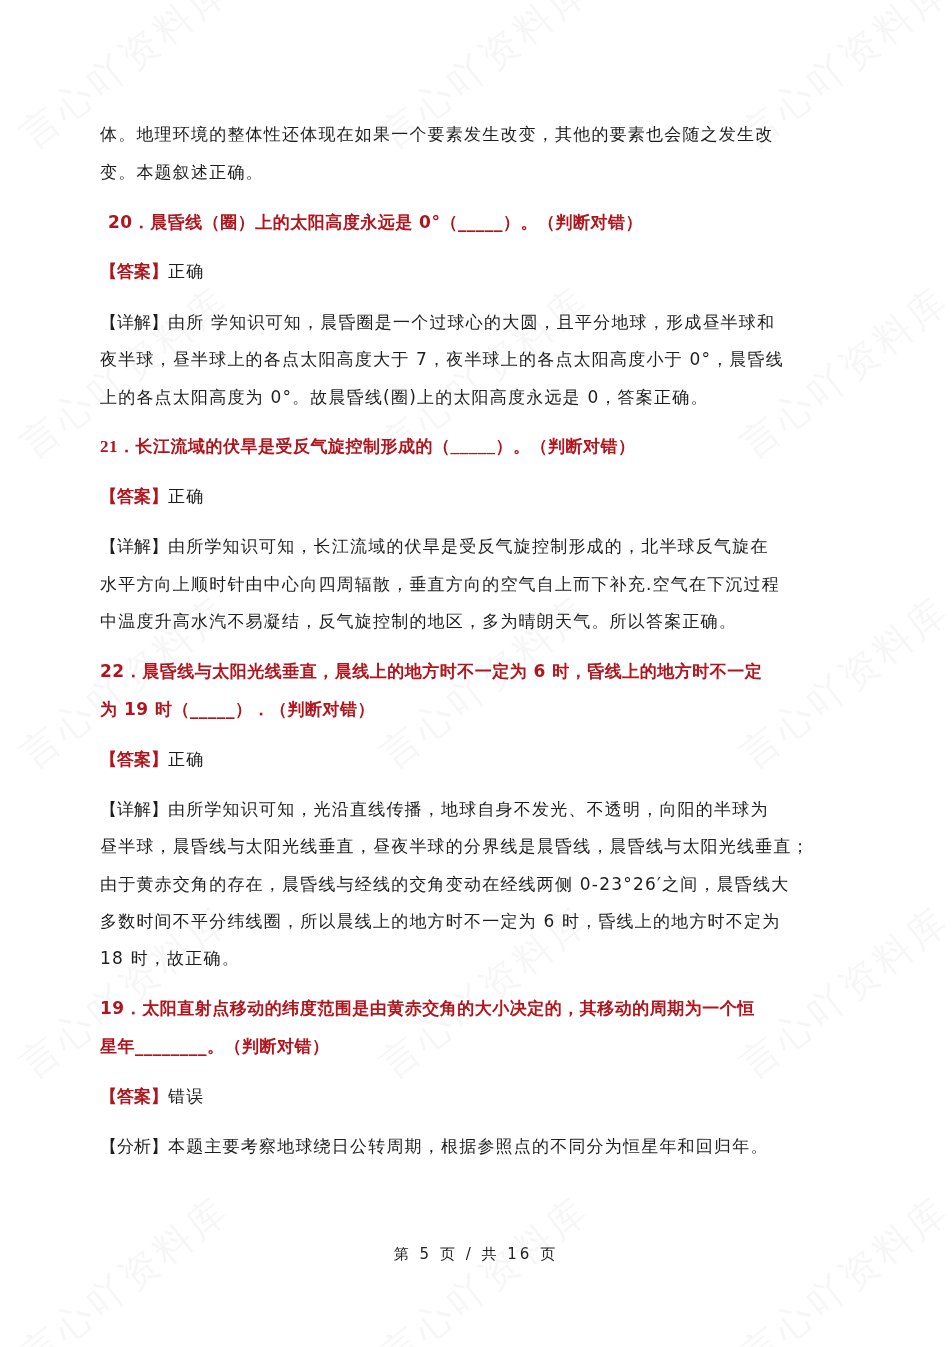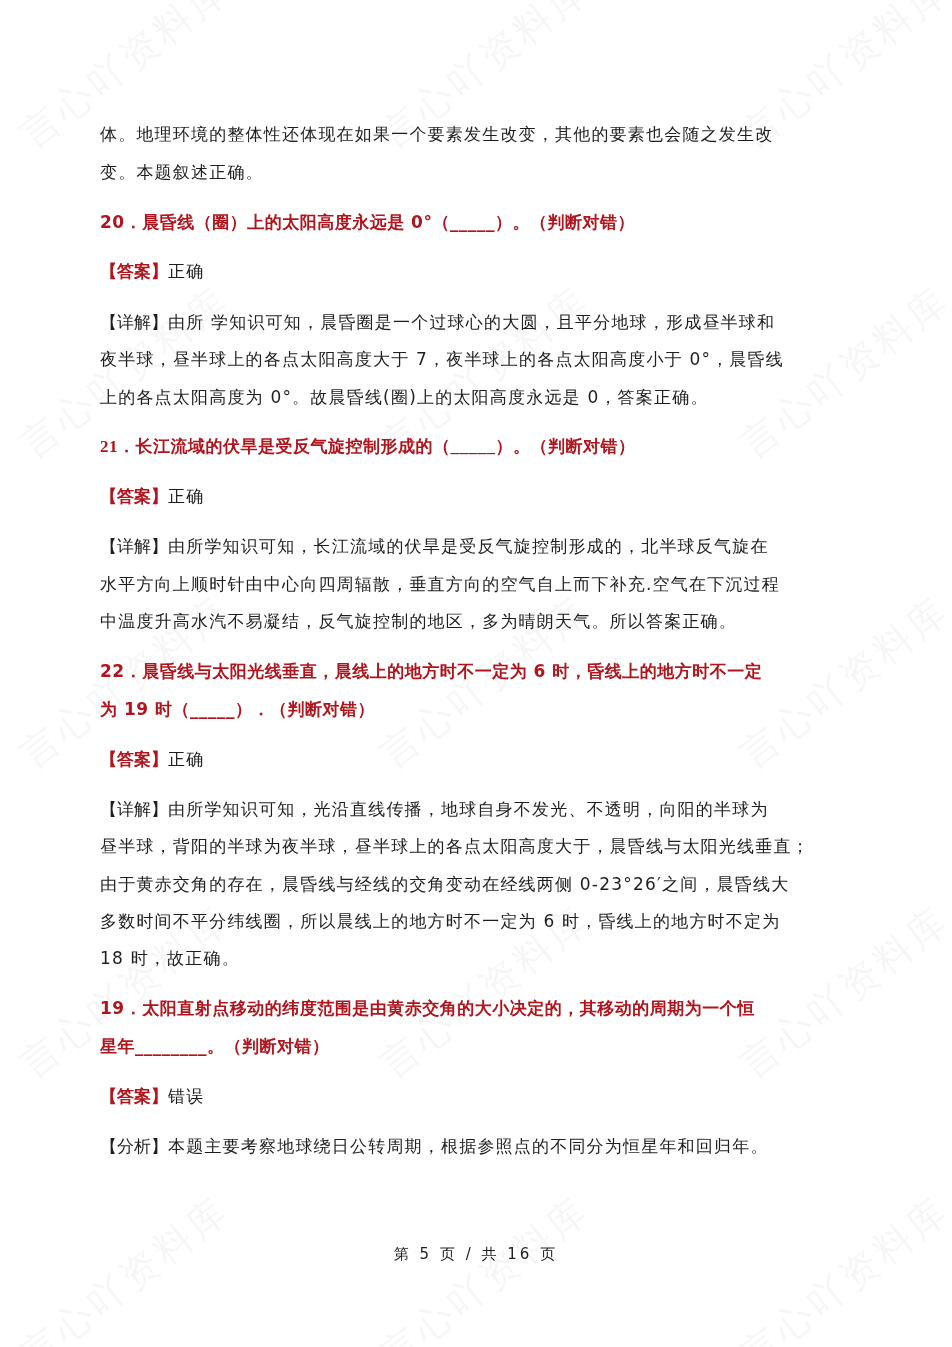--- a/index.html
+++ b/index.html
@@ -91,21 +91,21 @@
   <div class="watermark" style="left:10px;top:1340px;">言心吖资料库</div>
   <div class="watermark" style="left:370px;top:1340px;">言心吖资料库</div>
   <div class="watermark" style="left:730px;top:1340px;">言心吖资料库</div>
 </div>
 
 <div class="page">
 
   <div class="line txt" style="top:121px;">体。地理环境的整体性还体现在如果一个要素发生改变，其他的要素也会随之发生改</div>
   <div class="line txt" style="top:159px;text-align:right;">变。本题叙述正确。</div>
 
-  <div class="line q" style="top:209px;">20．晨昏线（圈）上的太阳高度永远是 0°（_____）。（判断对错）</div>
+  <div class="line q" style="top:209px;margin-left:8px;">20．晨昏线（圈）上的太阳高度永远是 0°（_____）。（判断对错）</div>
   <div class="line" style="top:258px;">
     <span class="tag">【答案】</span><span class="txt">正确</span>
   </div>
   <div class="line" style="top:309px;">
     <span class="tag-plain">【详解】</span><span class="txt">由所  学知识可知，晨昏圈是一个过球心的大圆，且平分地球，形成昼半球和</span>
   </div>
   <div class="line txt" style="top:346px;">夜半球，昼半球上的各点太阳高度大于 7，夜半球上的各点太阳高度小于 0°，晨昏线</div>
   <div class="line txt" style="top:384px;">上的各点太阳高度为 0°。故晨昏线(圈)上的太阳高度永远是 0，答案正确。</div>
 
   <div class="line q" style="top:434px;font-family:Liberation Serif, serif;">21．长江流域的伏旱是受反气旋控制形成的（_____）。（判断对错）</div>
@@ -119,21 +119,21 @@
   <div class="line txt" style="top:608px;">中温度升高水汽不易凝结，反气旋控制的地区，多为晴朗天气。所以答案正确。</div>
 
   <div class="line q" style="top:658px;">22．晨昏线与太阳光线垂直，晨线上的地方时不一定为 6 时，昏线上的地方时不一定</div>
   <div class="line q" style="top:696px;">为 19 时（_____）．（判断对错）</div>
   <div class="line" style="top:746px;">
     <span class="tag">【答案】</span><span class="txt">正确</span>
   </div>
   <div class="line" style="top:796px;">
     <span class="tag-plain">【详解】</span><span class="txt">由所学知识可知，光沿直线传播，地球自身不发光、不透明，向阳的半球为</span>
   </div>
-  <div class="line txt" style="top:833px;">昼半球，背阳的半球为夜半球，昼半球上的各点太阳高度大于，晨昏线与太阳光线垂直；</div>
+  <div class="line txt" style="top:833px;">昼半球，晨昏线与太阳光线垂直，昼夜半球的分界线是晨昏线，晨昏线与太阳光线垂直；</div>
   <div class="line txt" style="top:871px;">由于黄赤交角的存在，晨昏线与经线的交角变动在经线两侧 0-23°26′之间，晨昏线大</div>
   <div class="line txt" style="top:908px;text-align:center;">多数时间不平分纬线圈，所以晨线上的地方时不一定为 6 时，昏线上的地方时不定为</div>
   <div class="line txt" style="top:945px;">18 时，故正确。</div>
 
   <div class="line q" style="top:995px;">19．太阳直射点移动的纬度范围是由黄赤交角的大小决定的，其移动的周期为一个恒</div>
   <div class="line q" style="top:1033px;">星年________。（判断对错）</div>
   <div class="line" style="top:1083px;">
     <span class="tag">【答案】</span><span class="txt">错误</span>
   </div>
   <div class="line" style="top:1133px;">

